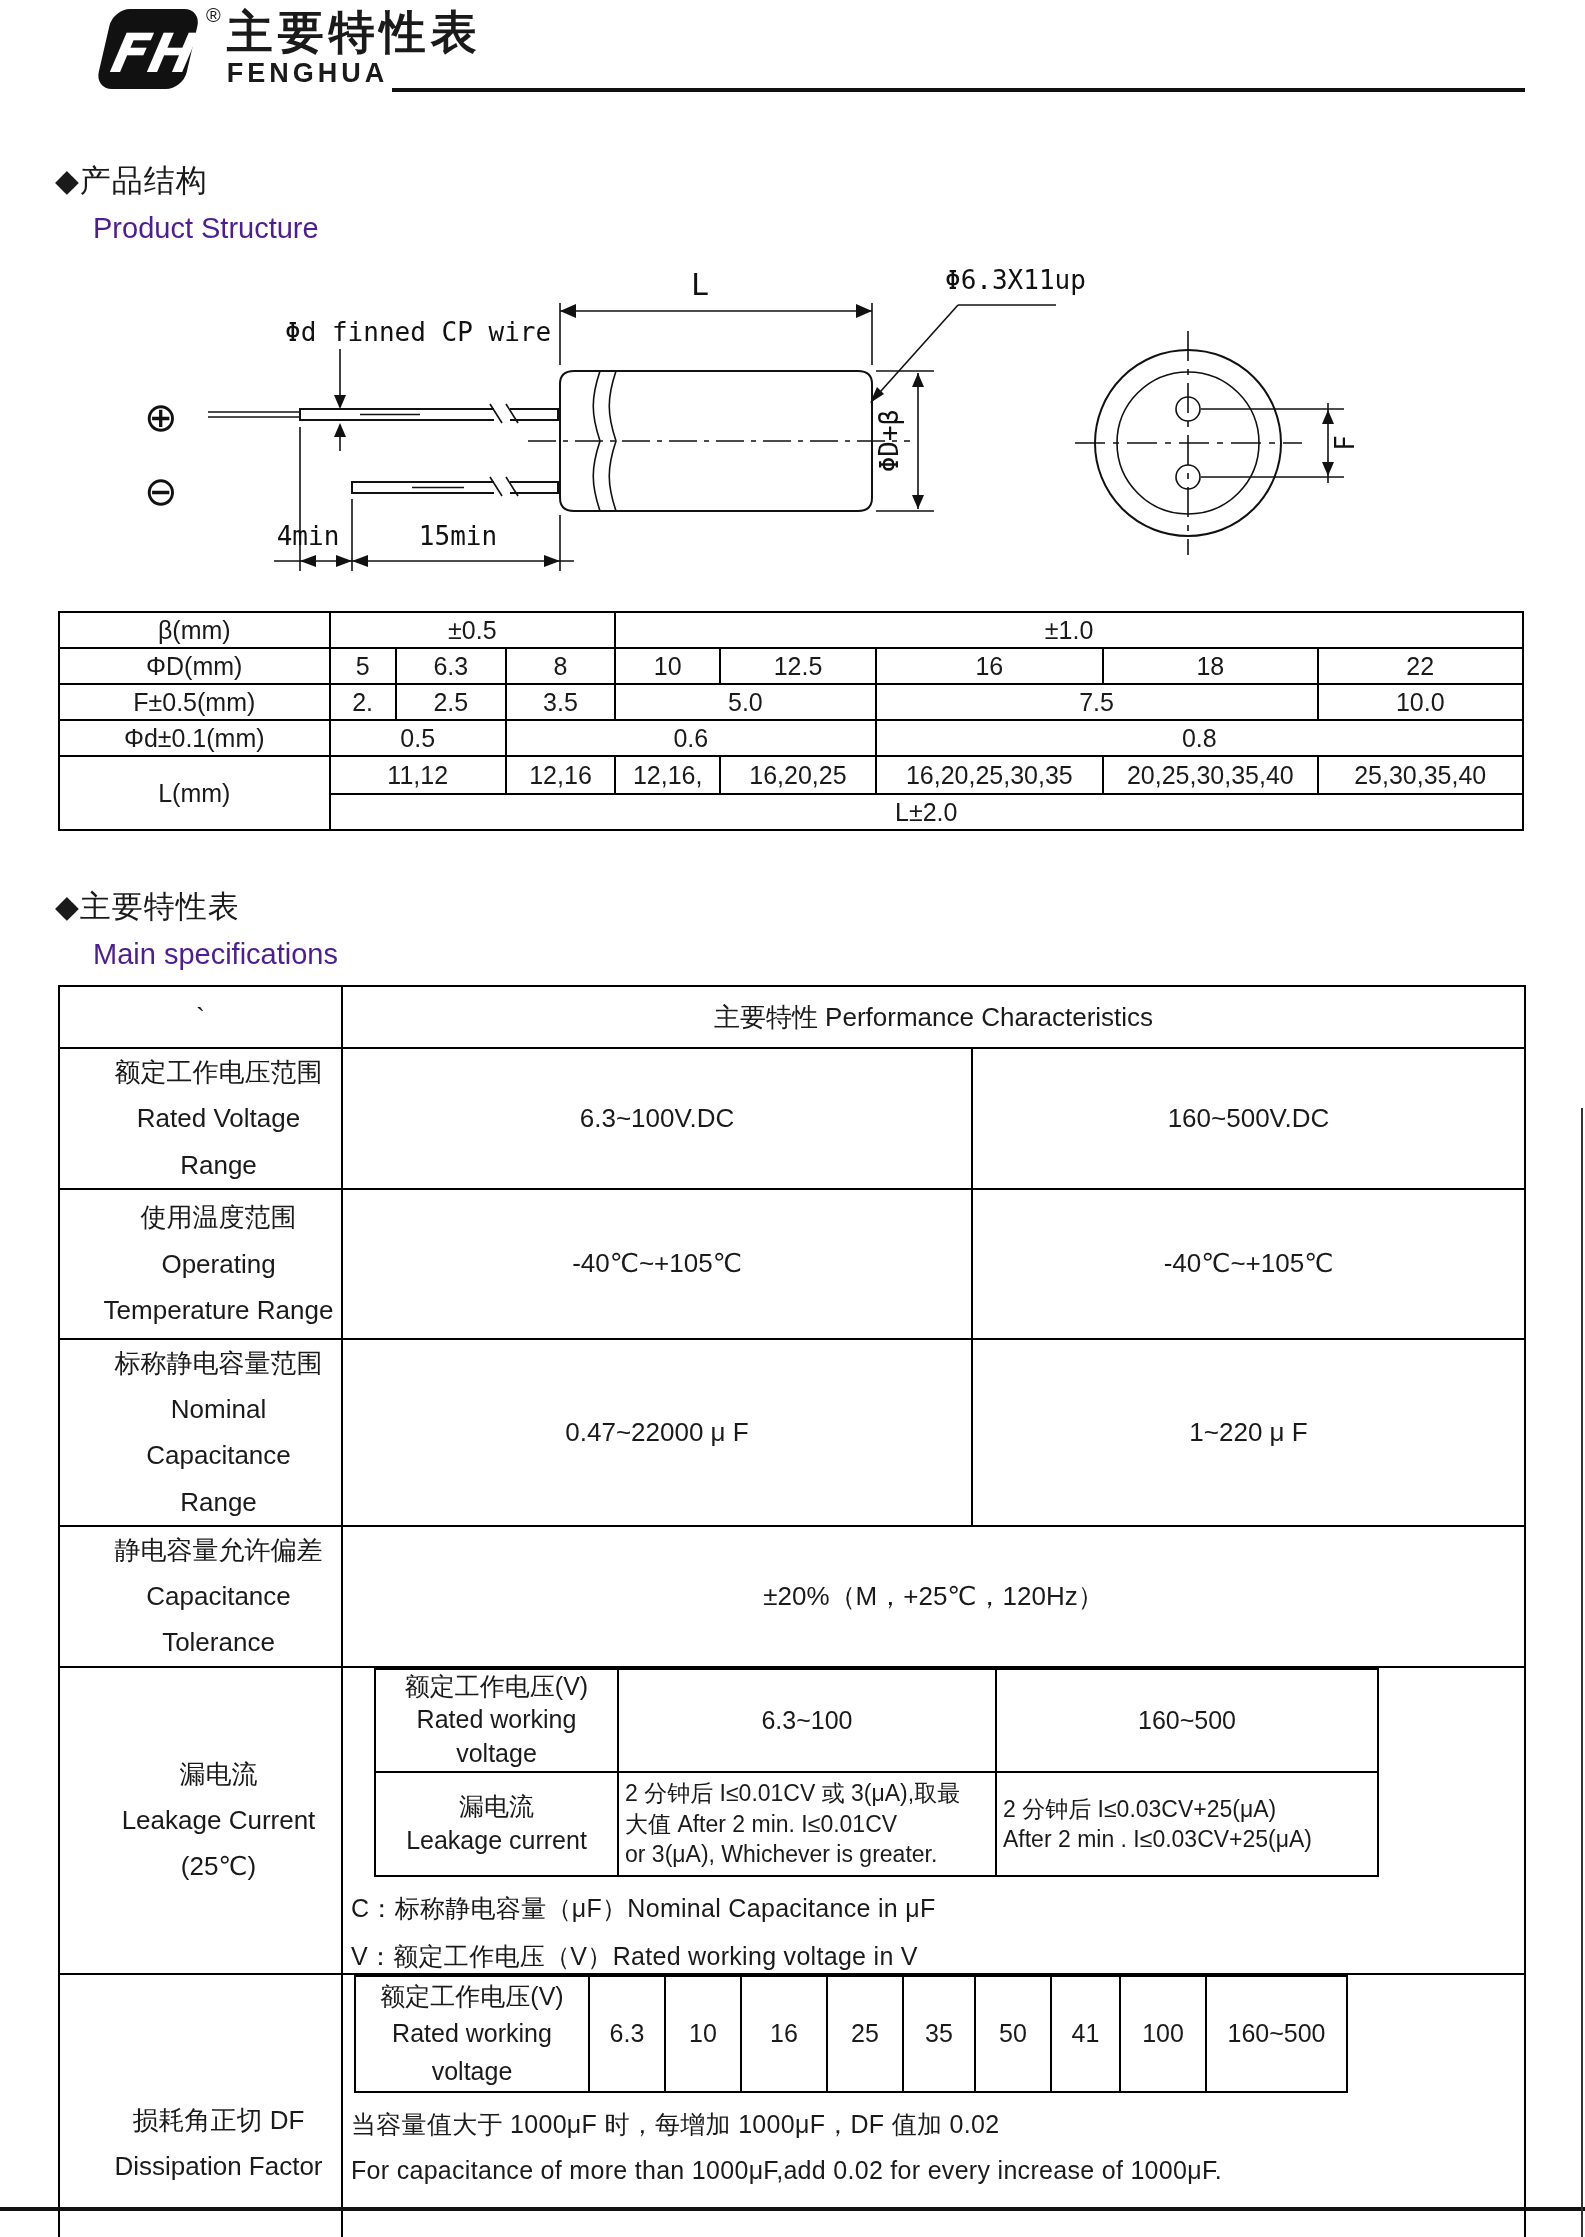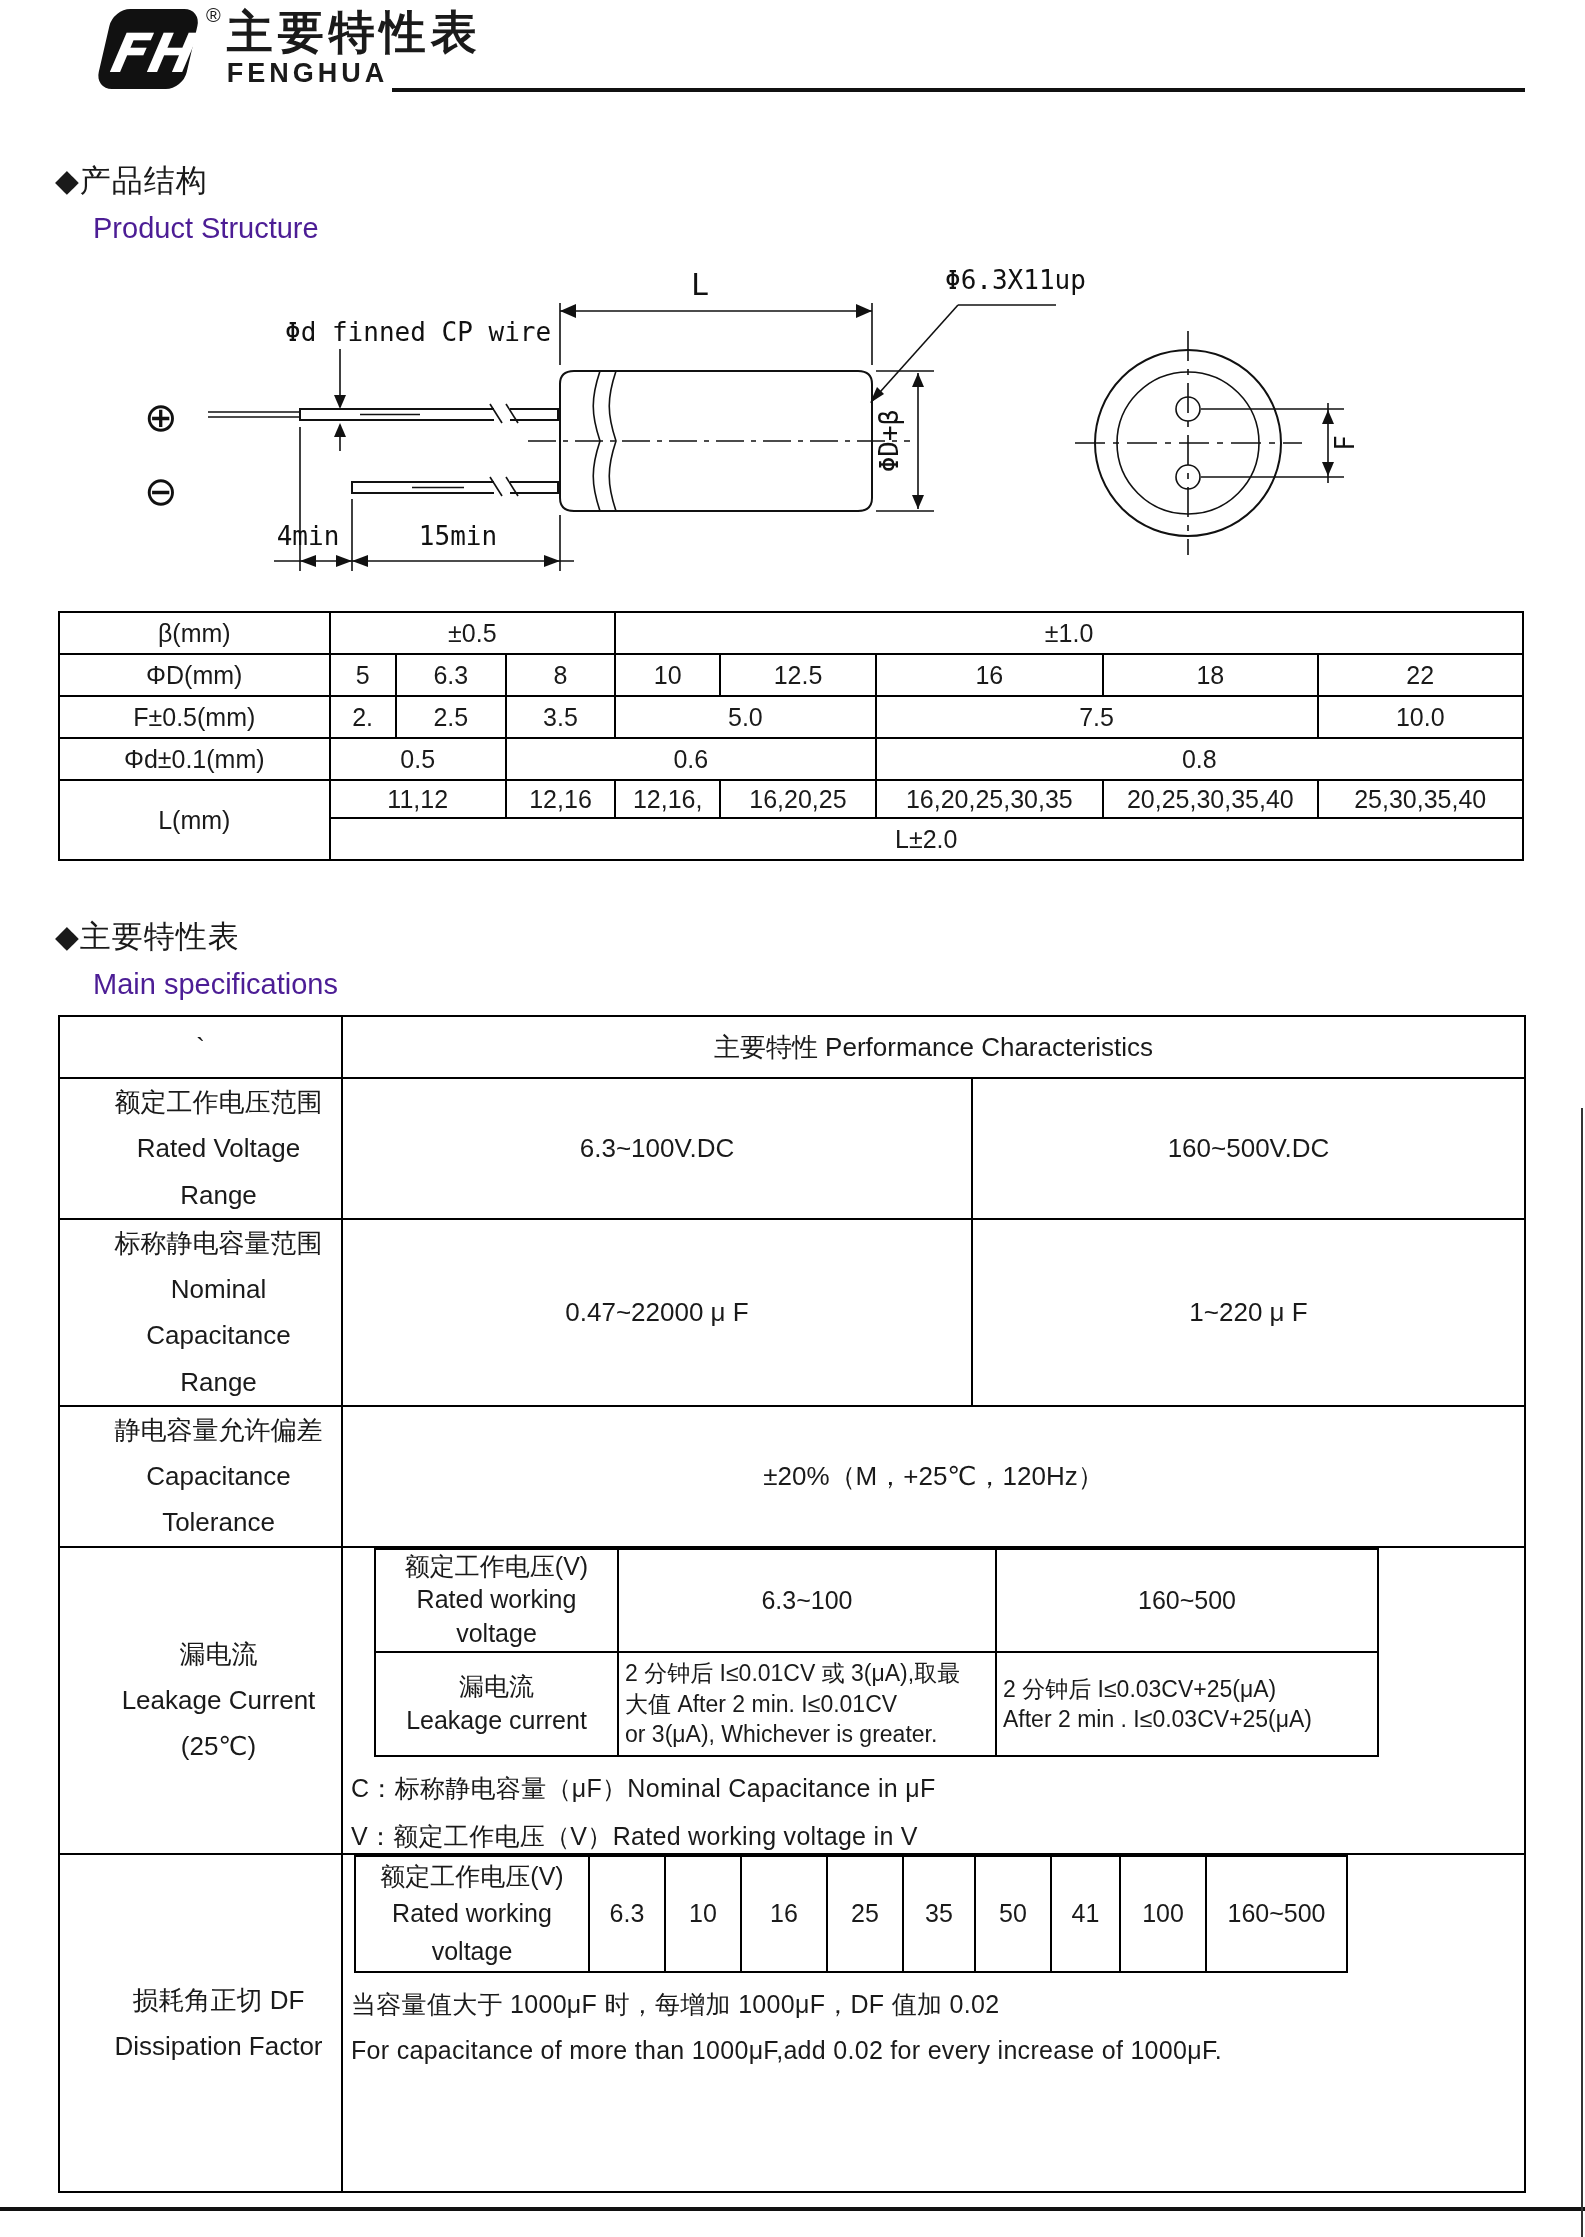--- a/index.html
+++ b/index.html
@@ -31,21 +31,21 @@
   .dwg-text { font-family:"DejaVu Sans Mono",monospace; font-size:26px; fill:#111; }
   .dwg-big  { font-family:"DejaVu Sans Mono",monospace; font-size:30px; fill:#111; }
   .dwg-sym  { font-family:"DejaVu Sans","Liberation Sans",sans-serif; font-size:40px; fill:#111; }
 
   
   table { border-collapse:collapse; table-layout:fixed; }
   td,th { border:2px solid #000; font-weight:normal; text-align:center; vertical-align:middle; font-size:26px; }
 
   
   .dim { width:1466px; margin:22px 0 0 58px; }
-  .dim td { height:42px; font-size:25px; }
+  .dim td { height:36px; font-size:25px; }
   .dim .tall { height:38px; }
 
   
   .spec { width:1466px; margin:14px 0 0 58px; }
   .spec td { font-size:26px; }
   .spec .lbl div { line-height:1.78;padding-left:36px; }
   .row-h  td { height:62px; }
   .row-v  td { height:112px; }
   .row-t  td { height:150px; }
   .row-c  td { height:150px; }
@@ -253,20 +253,29 @@
       <td colspan="2">主要特性 Performance Characteristics</td>
     </tr>
     <tr class="row-v">
       <td class="lbl">
         <div>额定工作电压范围</div>
         <div>Rated Voltage Range</div>
       </td>
       <td>6.3~100V.DC</td>
       <td>160~500V.DC</td>
     </tr>
+    <tr class="row-t">
+      <td class="lbl">
+        <div>使用温度范围</div>
+        <div>Operating</div>
+        <div>Temperature Range</div>
+      </td>
+      <td>-40℃~+105℃</td>
+      <td>-40℃~+105℃</td>
+    </tr>
     <tr class="row-c">
       <td class="lbl">
         <div>标称静电容量范围</div>
         <div>Nominal Capacitance</div>
         <div>Range</div>
       </td>
       <td>0.47~22000 μ F</td>
       <td>1~220 μ F</td>
     </tr>
     <tr class="row-o">

